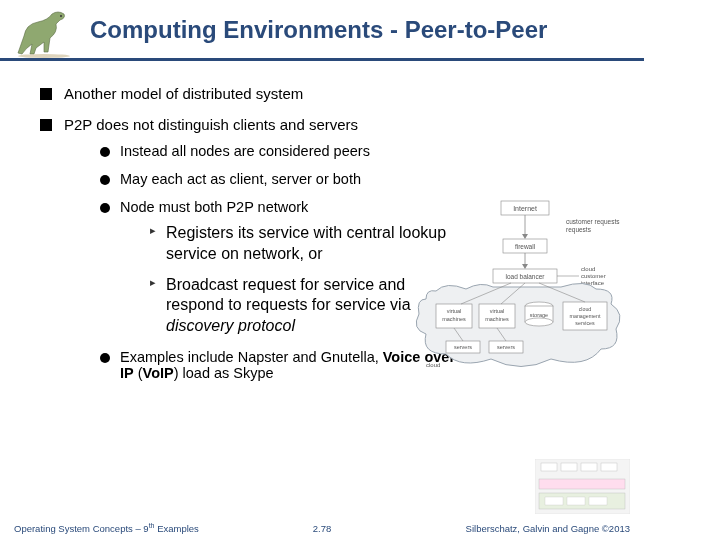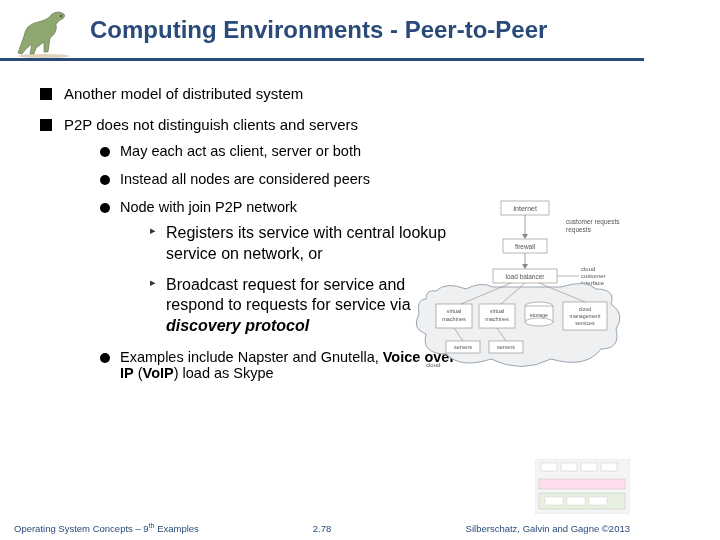--- a/index.html
+++ b/index.html
@@ -49,21 +49,21 @@
   ul.sub1 > li::before {
     content: ""; position: absolute; left: 0; top: 4px;
     width: 10px; height: 10px; background: #000; border-radius: 50%;
   }
   ul.sub2 { list-style: none; padding-left: 30px; margin-top: 8px; }
   ul.sub2 > li { position: relative; padding-left: 16px; margin-bottom: 10px; font-size: 16px; line-height: 1.3; }
   ul.sub2 > li::before {
     content: "▸"; position: absolute; left: 0; top: 0; font-size: 11px; color:#333;
   }
   .content-left { width: 420px; }
-  .bolditalic { font-weight: bold; font-style: italic; }
+  .bolditalic { font-weight: normal; font-style: italic; }
   .bold { font-weight: bold; }
   .diagram {
     position: absolute;
     right: 18px; top: 132px;
     width: 215px; height: 200px;
   }
   .diagram svg { width: 100%; height: 100%; }
   .footer {
     position: absolute;
     bottom: 6px; left: 0; right: 0;
@@ -100,24 +100,24 @@
     <div class="title">Computing Environments - Peer-to-Peer</div>
   </div>
 
   <div class="content">
     <div class="content-left">
       <ul class="top">
         <li>Another model of distributed system</li>
         <li>
           <span>P2P does not distinguish clients and servers</span>
           <ul class="sub1">
+            <li>Instead all nodes are considered peers</li>
             <li>May each act as client, server or both</li>
-            <li>Instead all nodes are considered peers</li>
             <li>
-              <span>Node with join P2P network</span>
+              <span>Node must both P2P network</span>
               <ul class="sub2">
                 <li>Registers its service with central lookup service on network, or</li>
                 <li>
                   <span>Broadcast request for service and respond to requests for service via </span><span class="bolditalic">discovery protocol</span>
                 </li>
               </ul>
             </li>
             <li>
               <span>Examples include Napster and Gnutella, </span><span class="bold">Voice over IP</span><span> (</span><span class="bold">VoIP</span><span>) load as Skype</span>
             </li>

